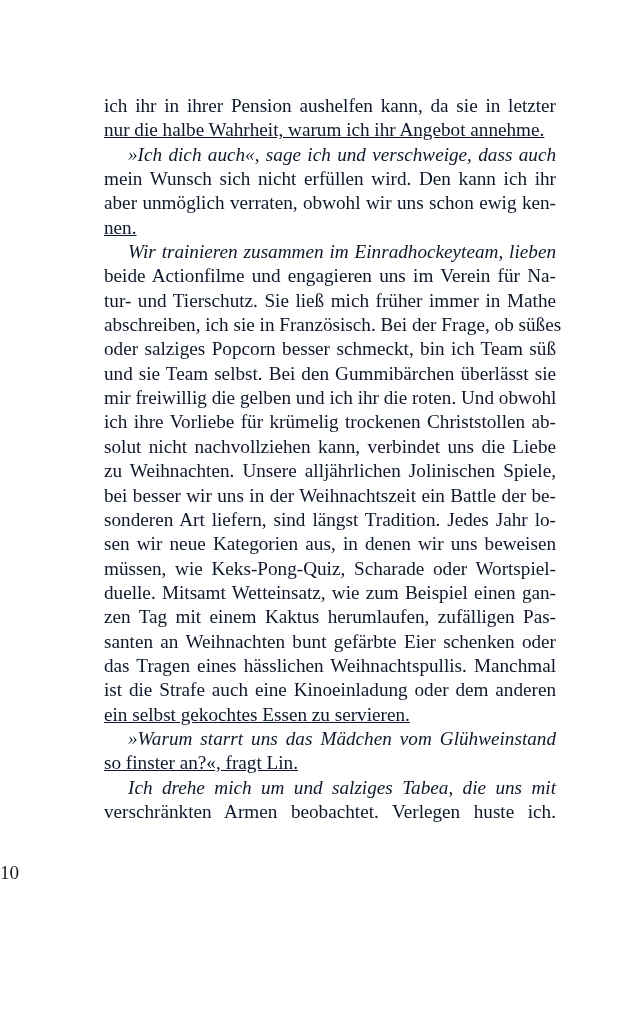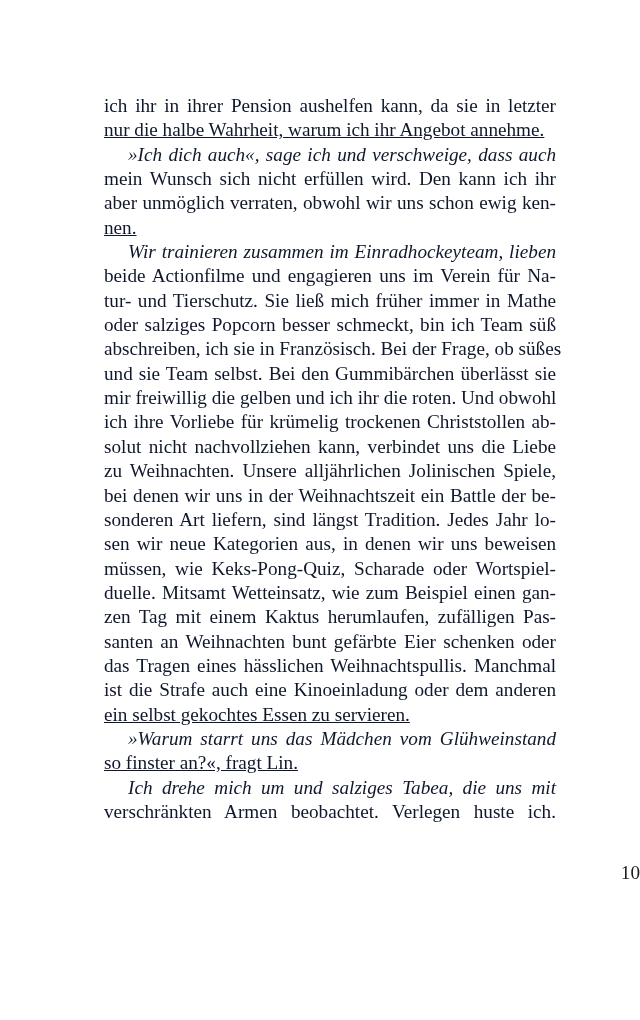--- a/index.html
+++ b/index.html
@@ -37,21 +37,21 @@
     }
     .line.indent {
       padding-left: 24px;
       font-style: italic;
     }
     .page-number {
       position: absolute;
       left: 0;
       width: 640px;
       top: 862px;
-      text-align: right;
+      text-align: left;
       font-family: "Liberation Serif", "DejaVu Serif", serif;
       font-size: 19.2px;
       color: #1a1a1a;
     }
   </style>
 </head>
 <body>
 
 <div class="page">
 
@@ -64,28 +64,28 @@
     <span class="line indent">»Ich dich auch«, sage ich und verschweige, dass auch</span>
     <span class="line">mein Wunsch sich nicht erfüllen wird. Den kann ich ihr</span>
     <span class="line">aber unmöglich verraten, obwohl wir uns schon ewig ken-</span>
     <span class="line last">nen.</span>
   </div>
 
   <div>
     <span class="line indent">Wir trainieren zusammen im Einradhockeyteam, lieben</span>
     <span class="line">beide Actionfilme und engagieren uns im Verein für Na-</span>
     <span class="line">tur- und Tierschutz. Sie ließ mich früher immer in Mathe</span>
+    <span class="line">abschreiben, ich sie in Französisch. Bei der Frage, ob süßes</span>
     <span class="line">oder salziges Popcorn besser schmeckt, bin ich Team süß</span>
-    <span class="line">abschreiben, ich sie in Französisch. Bei der Frage, ob süßes</span>
     <span class="line">und sie Team selbst. Bei den Gummibärchen überlässt sie</span>
     <span class="line">mir freiwillig die gelben und ich ihr die roten. Und obwohl</span>
     <span class="line">ich ihre Vorliebe für krümelig trockenen Christstollen ab-</span>
     <span class="line">solut nicht nachvollziehen kann, verbindet uns die Liebe</span>
     <span class="line">zu Weihnachten. Unsere alljährlichen Jolinischen Spiele,</span>
-    <span class="line">bei denen wir uns in der Weihnachtszeit ein Battle der be-</span>
+    <span class="line">bei besser wir uns in der Weihnachtszeit ein Battle der be-</span>
     <span class="line">sonderen Art liefern, sind längst Tradition. Jedes Jahr lo-</span>
     <span class="line">sen wir neue Kategorien aus, in denen wir uns beweisen</span>
     <span class="line">müssen, wie Keks-Pong-Quiz, Scharade oder Wortspiel-</span>
     <span class="line">duelle. Mitsamt Wetteinsatz, wie zum Beispiel einen gan-</span>
     <span class="line">zen Tag mit einem Kaktus herumlaufen, zufälligen Pas-</span>
     <span class="line">santen an Weihnachten bunt gefärbte Eier schenken oder</span>
     <span class="line">das Tragen eines hässlichen Weihnachtspullis. Manchmal</span>
     <span class="line">ist die Strafe auch eine Kinoeinladung oder dem anderen</span>
     <span class="line last">ein selbst gekochtes Essen zu servieren.</span>
   </div>

